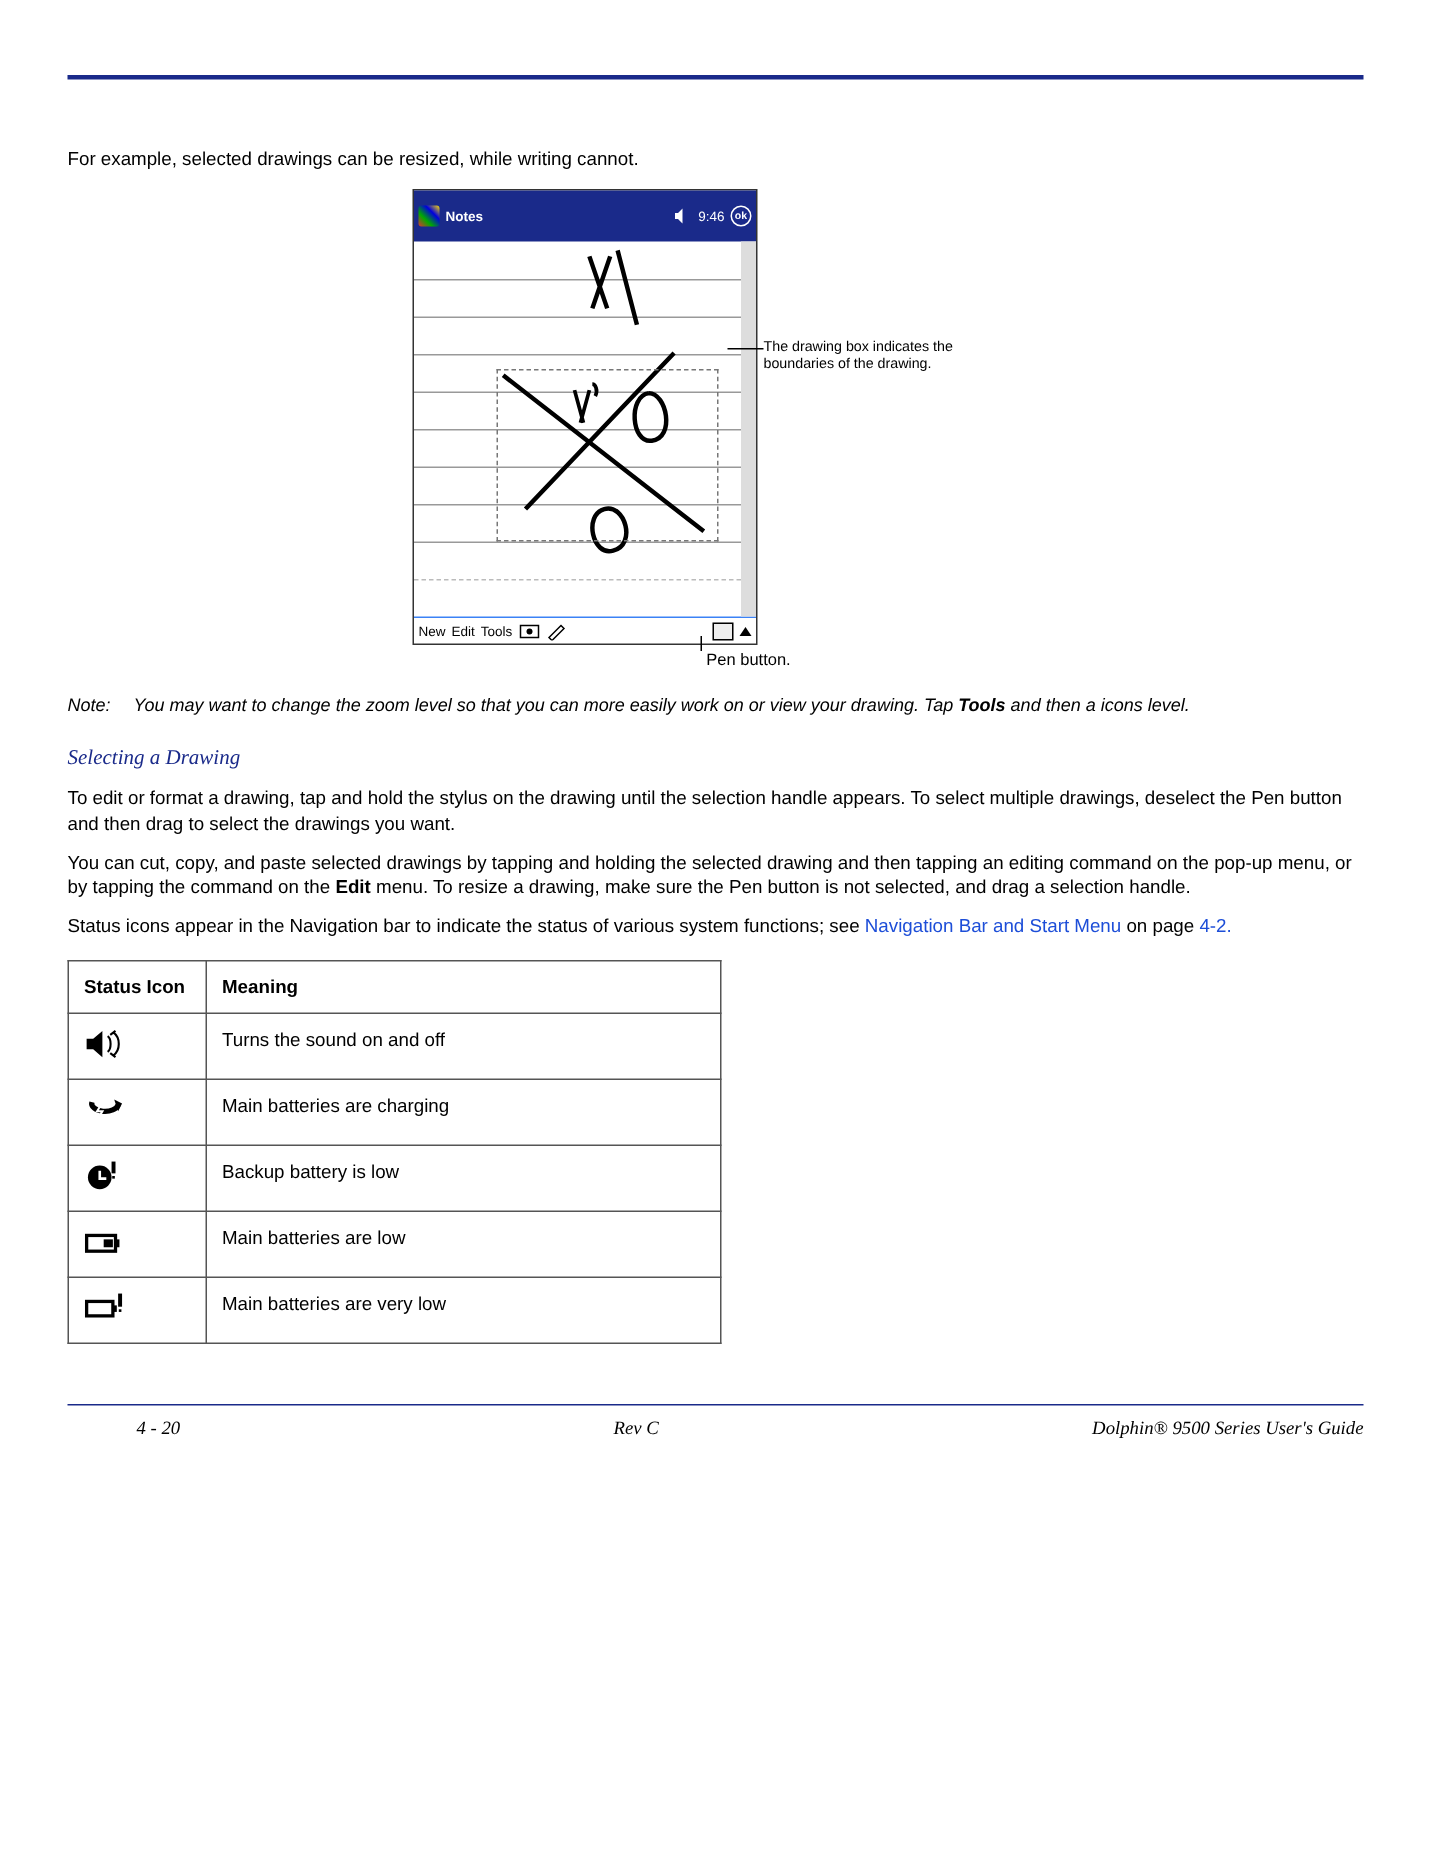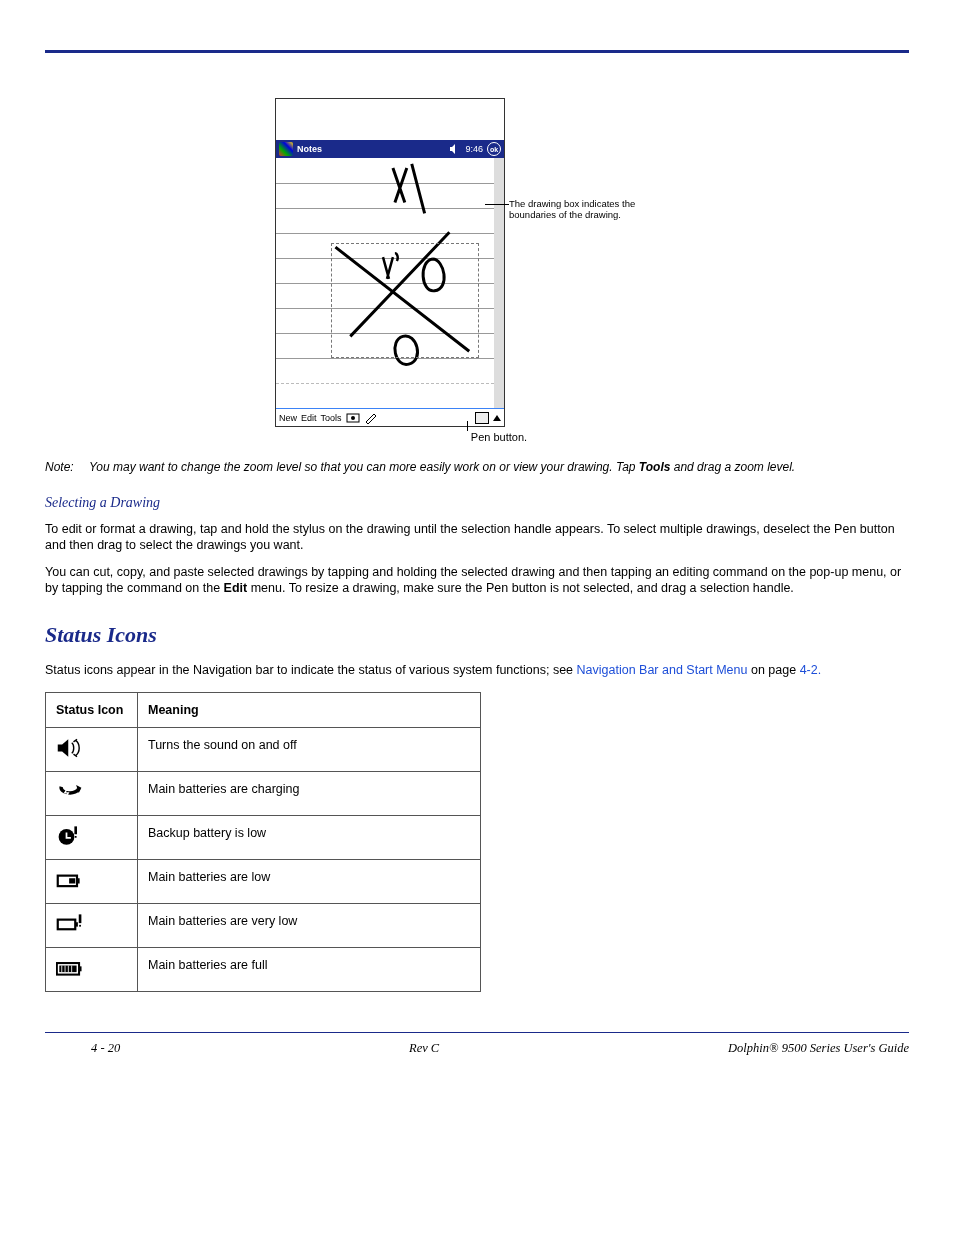--- a/index.html
+++ b/index.html
@@ -3,21 +3,21 @@
 <meta charset="utf-8">
 <style>
 * { box-sizing: border-box; margin: 0; padding: 0; }
 body { font-family: Arial, Helvetica, sans-serif; background: #fff; width: 954px; margin: 0 auto; }
 .page { padding: 50px 45px 20px 45px; }
 .top-rule { border-top: 3px solid #1a2a8a; margin-bottom: 45px; }
 .body-text { font-size: 12.5px; line-height: 1.3; color: #000; margin-bottom: 12px; }
 .screenshot-wrap { text-align: center; margin: 8px 0 10px 0; position: relative; }
 .shot-row { display: inline-flex; align-items: flex-start; justify-content: center; }
 .shot-box { width: 230px; border: 1px solid #333; background: #fff; font-size: 9px; text-align: left; position: relative; }
-.shot-title { background: #1a2a8a; color: #fff; display: flex; align-items: center; padding: 2px 3px; height: 18px; margin-top: 41px; }
+.shot-title { background: #1a2a8a; color: #fff; display: flex; align-items: center; padding: 2px 3px; height: 34px; }
 .shot-title .winlogo { width: 14px; height: 14px; background: linear-gradient(45deg, #d33, #0a0, #00d, #fd0); margin-right: 4px; border-radius: 2px; }
 .shot-title .ttl { font-weight: bold; flex: 1; }
 .shot-title .ok { width: 14px; height: 14px; border: 1px solid #fff; border-radius: 50%; display: inline-flex; align-items: center; justify-content: center; font-size: 7px; font-weight: bold; }
 .shot-canvas { position: relative; height: 250px; border-right: 10px solid #ddd; overflow: hidden; }
 .shot-canvas .hline { position: absolute; left: 0; right: 0; border-top: 1px solid #999; }
 .shot-canvas svg.draw { position: absolute; inset: 0; }
 .sel-box { position: absolute; left: 55px; top: 85px; width: 148px; height: 115px; border: 1px dashed #777; }
 .shot-bottom { border-top: 1px solid #3b82f6; display: flex; align-items: center; padding: 2px 3px; height: 18px; gap: 4px; }
 .shot-bottom span { font-size: 9px; }
 .kb { width: 14px; height: 12px; border: 1px solid #000; background: #eee; margin-left: auto; }
@@ -41,20 +41,21 @@
 .footer-rule { border-top: 1px solid #1a2a8a; margin-top: 40px; }
 .footer { display: flex; justify-content: space-between; font-size: 12.5px; margin-top: 8px; margin-left: 46px; }
 .footer .left, .footer .mid, .footer .right { font-family: "Times New Roman", Times, serif; font-style: italic; }
 </style>
 </head>
 <body>
 
 <div class="page">
   <div class="top-rule"></div>
 
+  <p class="body-text">For example, selected drawings can be resized, while writing cannot.</p>
 
   <div class="screenshot-wrap">
     <div class="shot-row">
       <div class="shot-box">
         <div class="shot-title">
           <span class="winlogo"></span>
           <span class="ttl">Notes</span>
           <svg width="12" height="12" viewBox="0 0 12 12">
               <path d="M1 4h2l3-3v10l-3-3H1z" fill="#fff"></path>
             </svg>
@@ -95,30 +96,29 @@
           <span class="tri"></span>
         </div>
       </div>
       <div class="callout">The drawing box indicates the boundaries of the drawing.</div>
     </div>
     <div><span class="pen-label">Pen button.</span></div>
   </div>
 
   <div class="note-block">
     <span class="nlabel">Note:</span>
-    <span>You may want to change the zoom level so that you can more easily work on or view your drawing. Tap </span><span class="tools">Tools</span><span> and drag a zoom level.</span>
+    <span>You may want to change the zoom level so that you can more easily work on or view your drawing. Tap </span><span class="tools">Tools</span><span> and then a icons level.</span>
   </div>
 
   <h3 class="subhead">Selecting a Drawing</h3>
   <p class="para">To edit or format a drawing, tap and hold the stylus on the drawing until the selection handle appears. To select multiple drawings, deselect the Pen button and then drag to select the drawings you want.</p>
   <p class="para">
     <span>You can cut, copy, and paste selected drawings by tapping and holding the selected drawing and then tapping an editing command on the pop-up menu, or by tapping the command on the </span><b>Edit</b><span> menu. To resize a drawing, make sure the Pen button is not selected, and drag a selection handle.</span>
   </p>
 
-  <h2 class="sechead">Status Icons</h2>
   <p class="para">
     <span>Status icons appear in the Navigation bar to indicate the status of various system functions; see </span><span class="linkish">Navigation Bar and Start Menu</span><span> on page </span><span class="linkish">4-2.</span>
   </p>
 
   <table class="status">
     <tbody>
         <tr>
       <th>Status Icon</th>
       <th>Meaning</th>
     </tr>
@@ -156,29 +156,20 @@
     </tr>
     <tr>
       <td class="iconcell"><svg class="icon-svg" viewBox="0 0 32 24">
               <rect x="2" y="7" width="20" height="11" stroke="#000" stroke-width="2.5" fill="none"></rect>
               <rect x="22" y="10" width="3" height="5" fill="#000"></rect>
               <rect x="26" y="1" width="3" height="10" fill="#000"></rect>
               <rect x="26.5" y="13" width="2" height="2" fill="#000"></rect>
             </svg></td>
       <td>Main batteries are very low</td>
     </tr>
-    <tr>
-      <td class="iconcell"><svg class="icon-svg" viewBox="0 0 34 24">
-              <rect x="1" y="6" width="27" height="14" stroke="#000" stroke-width="2.5" fill="none"></rect>
-              <rect x="28" y="10" width="3" height="6" fill="#000"></rect>
-              <rect x="4" y="9" width="21" height="8" fill="#000"></rect>
-              <path d="M7 9v8 M11 9v8 M15 9v8 M19 9v8" stroke="#fff" stroke-width="1"></path>
-            </svg></td>
-      <td>Main batteries are full</td>
-    </tr>
   </tbody>
     </table>
 
   <div class="footer-rule"></div>
   <div class="footer">
     <span class="left">4 - 20</span>
     <span class="mid">Rev C</span>
     <span class="right">Dolphin® 9500 Series User's Guide</span>
   </div>
 </div>

